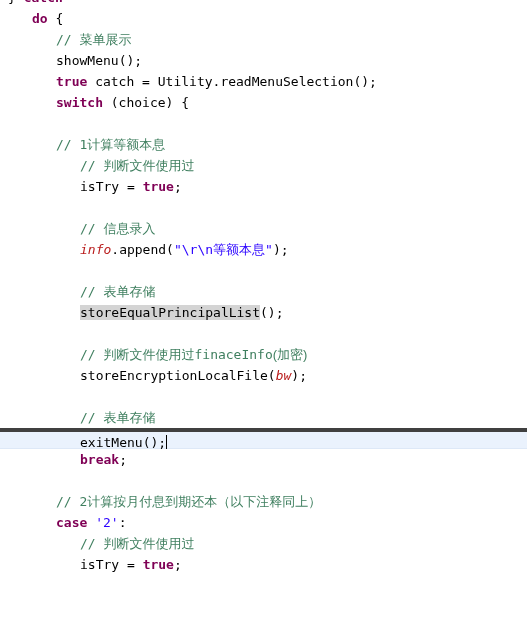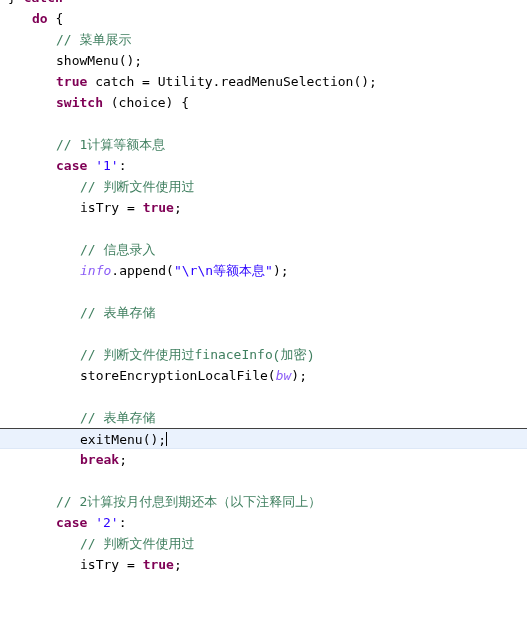--- a/index.html
+++ b/index.html
@@ -37,36 +37,36 @@
     line-height: 21px;
     white-space: pre;
     padding-left: 8px;
     box-sizing: border-box;
     color: #000000;
   }
 
   
   .line.current {
     background: #eaf2fd;
-    border-top: 1px solid #404040;
+    border-top: 4px solid #404040;
     border-bottom: 1px solid #dde8f7;
     height: 21px;
   }
 
   
   .kw      { color: #7f0055; font-weight: bold; }
   .str     { color: #2a00ff; }
   .cmt     { color: #3f7f5f; }
-  .fld     { color: #8b5cf6; font-style: italic; }
+  .fld     { color: #b91c1c; font-style: italic; }
   .mth     { color: #000000; }
   .plain   { color: #000000; }
   .occ     { background: #d4d4d4; }
 
   
-  .cjk { font-family: Liberation Mono, monospace; }
+  .cjk { font-family: Liberation Sans, sans-serif; }
 
   
   .caret {
     display: inline-block;
     width: 1px;
     height: 14px;
     background: #000000;
     vertical-align: -2px;
     margin-left: 0px;
   }
@@ -77,28 +77,28 @@
 <div id="editor">
   <div class="code-area">
       <div class="line"><span style="display: inline-block; width: 0px;"></span><span class="plain">}</span><span class="plain"> </span><span class="kw">catch</span></div>
       <div class="line"><span style="display: inline-block; width: 24px;"></span><span class="kw">do</span><span class="plain"> {</span></div>
       <div class="line"><span style="display: inline-block; width: 48px;"></span><span class="cmt">// </span><span class="cmt cjk">菜单展示</span></div>
       <div class="line"><span style="display: inline-block; width: 48px;"></span><span class="mth">showMenu</span><span class="plain">();</span></div>
       <div class="line"><span style="display: inline-block; width: 48px;"></span><span class="kw">true</span><span class="plain"> catch = Utility.</span><span class="mth">readMenuSelection</span><span class="plain">();</span></div>
       <div class="line"><span style="display: inline-block; width: 48px;"></span><span class="kw">switch</span><span class="plain"> (choice) {</span></div>
       <div class="line"><span style="display: inline-block; width: 0px;"></span></div>
       <div class="line"><span style="display: inline-block; width: 48px;"></span><span class="cmt">// </span><span class="cmt">1</span><span class="cmt cjk">计算等额本息</span></div>
-      <div class="line"><span style="display: inline-block; width: 48px;"></span><span class="kw">case</span><span class="plain"> </span><span class="str">'1'</span><span class="plain">:</span></div>
       <div class="line"><span style="display: inline-block; width: 72px;"></span><span class="cmt">// </span><span class="cmt cjk">判断文件使用过</span></div>
       <div class="line"><span style="display: inline-block; width: 72px;"></span><span class="plain">isTry</span><span class="plain"> = </span><span class="kw">true</span><span class="plain">;</span></div>
       <div class="line"><span style="display: inline-block; width: 0px;"></span></div>
       <div class="line"><span style="display: inline-block; width: 72px;"></span><span class="cmt">// </span><span class="cmt cjk">信息录入</span></div>
       <div class="line"><span style="display: inline-block; width: 72px;"></span><span class="fld">info</span><span class="plain">.append(</span><span class="str">"\r\n</span><span class="str cjk">等额本息</span><span class="str">"</span><span class="plain">);</span></div>
       <div class="line"><span style="display: inline-block; width: 0px;"></span></div>
       <div class="line"><span style="display: inline-block; width: 72px;"></span><span class="cmt">// </span><span class="cmt cjk">表单存储</span></div>
+      <div class="line"><span style="display: inline-block; width: 72px;"></span><span class="mth occ">storeEqualPrincipalList</span><span class="plain">();</span></div>
       <div class="line"><span style="display: inline-block; width: 0px;"></span></div>
       <div class="line"><span style="display: inline-block; width: 72px;"></span><span class="cmt">// </span><span class="cmt cjk">判断文件使用过</span><span class="cmt">finaceInfo</span><span class="cmt cjk">(加密)</span></div>
       <div class="line"><span style="display: inline-block; width: 72px;"></span><span class="mth">storeEncryptionLocalFile</span><span class="plain">(</span><span class="fld">bw</span><span class="plain">);</span></div>
       <div class="line"><span style="display: inline-block; width: 0px;"></span></div>
       <div class="line"><span style="display: inline-block; width: 72px;"></span><span class="cmt">// </span><span class="cmt cjk">表单存储</span></div>
       <div class="line current"><span style="display: inline-block; width: 72px;"></span><span class="mth">exitMenu</span><span class="plain">();</span><span class="caret"></span></div>
       <div class="line"><span style="display: inline-block; width: 72px;"></span><span class="kw">break</span><span class="plain">;</span></div>
       <div class="line"><span style="display: inline-block; width: 0px;"></span></div>
       <div class="line"><span style="display: inline-block; width: 48px;"></span><span class="cmt">// </span><span class="cmt">2</span><span class="cmt cjk">计算按月付息到期还本（以下注释同上）</span></div>
       <div class="line"><span style="display: inline-block; width: 48px;"></span><span class="kw">case</span><span class="plain"> </span><span class="str">'2'</span><span class="plain">:</span></div>

